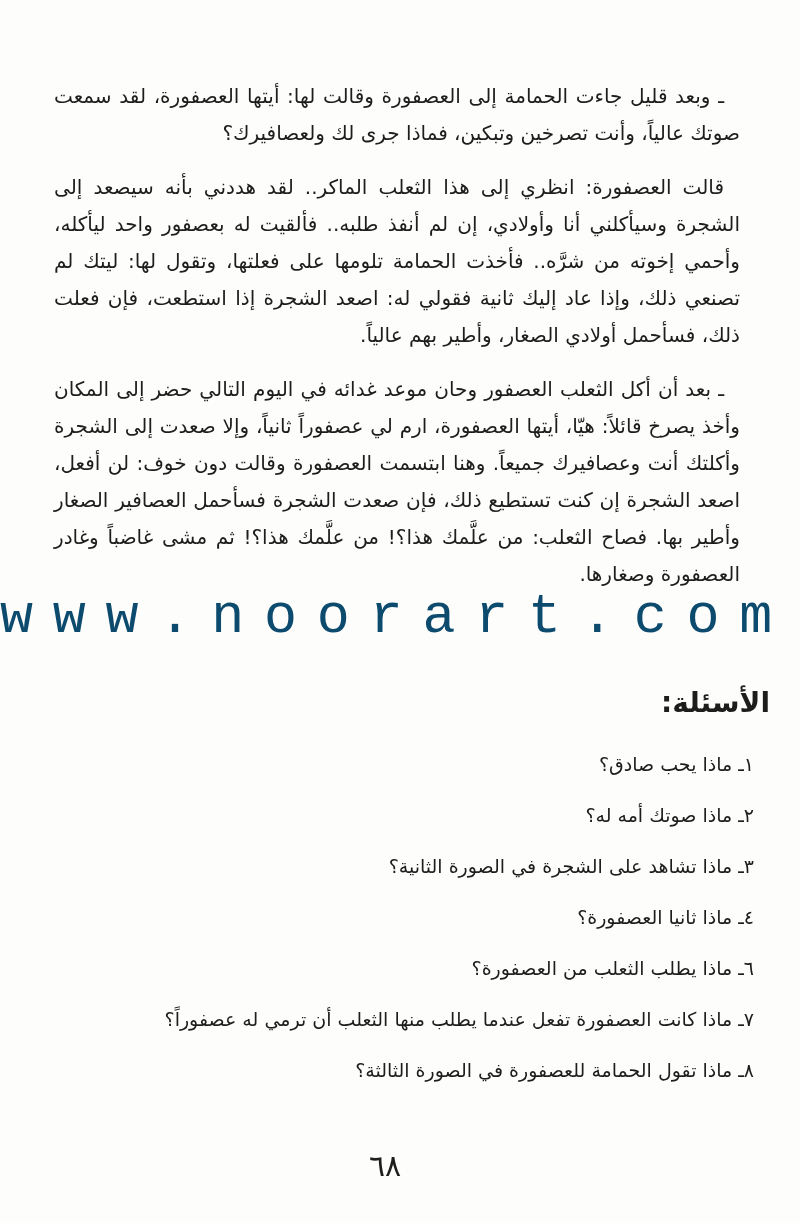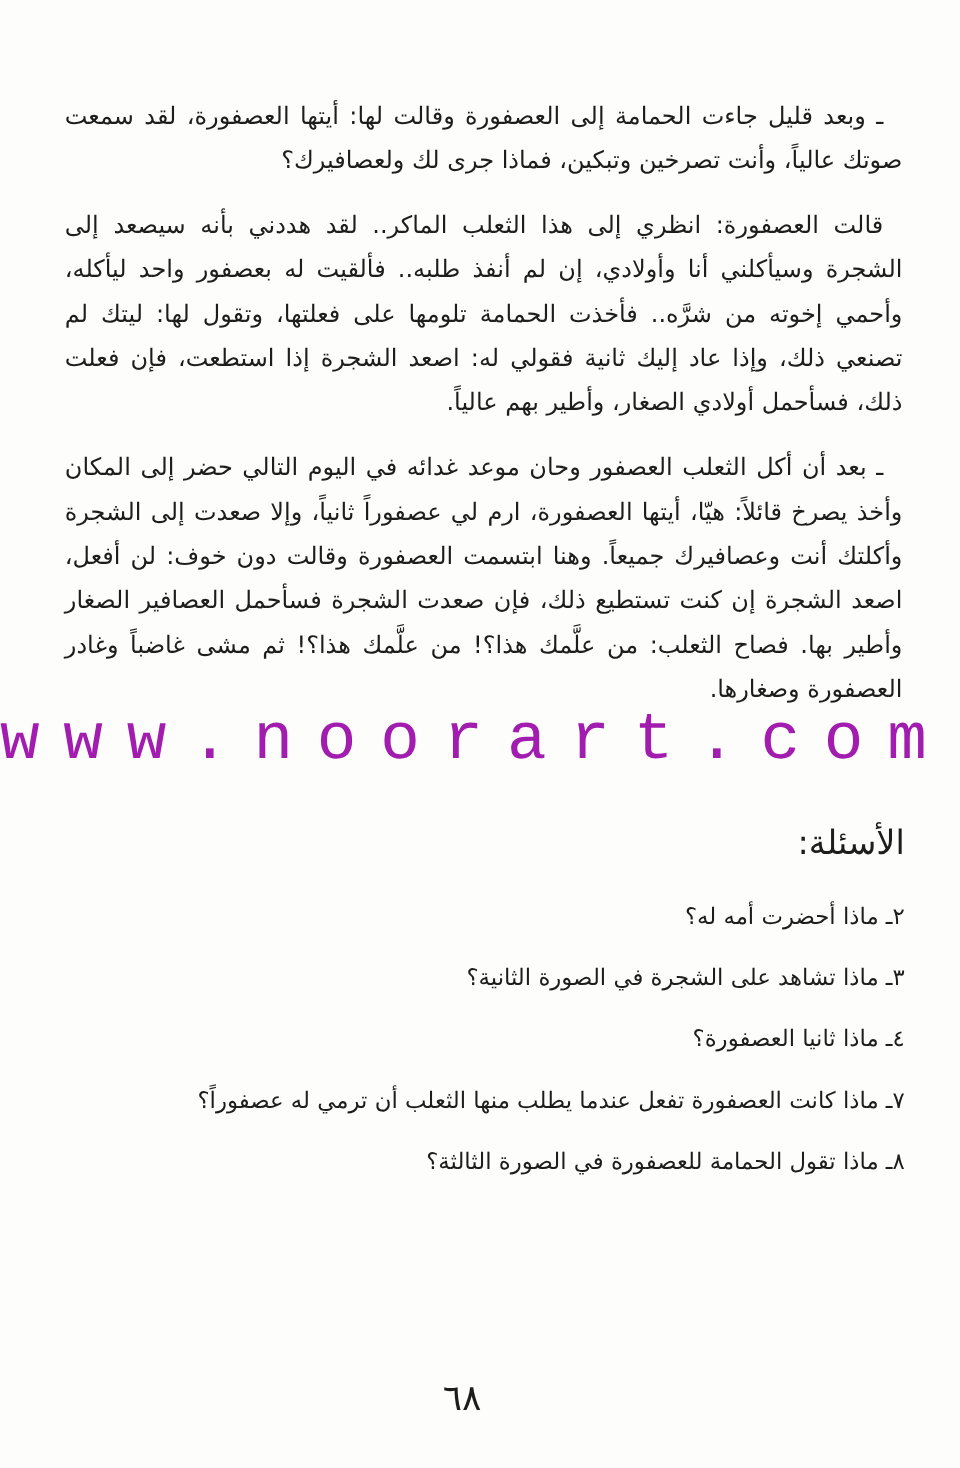--- a/index.html
+++ b/index.html
@@ -25,50 +25,50 @@
   .story {
     position: absolute;
     top: 78px;
     right: 44px;
     left: 54px;
     direction: rtl;
     text-align: justify;
     z-index: 2;
   }
   .story p {
-    margin: 0 4px 17px 0;
+    margin: 0 16px 17px 0;
     font-size: 20px;
     line-height: 37px;
     text-indent: 16px;
     letter-spacing: 0;
   }
   
   .watermark {
     position: absolute;
     top: 586px;
     left: 0;
     width: 687px;
     z-index: 1;
     direction: ltr;
     text-align: center;
     white-space: nowrap;
     font-family: "Liberation Mono", "DejaVu Sans Mono", monospace;
     font-size: 55px;
     letter-spacing: 0.36em;
-    color: #a21caf;
+    color: #0c4a6e;
     user-select: none;
   }
   
   .questions-heading {
     position: absolute;
     top: 686px;
-    right: 46px;
+    right: 30px;
     direction: rtl;
     font-size: 28px;
-    font-weight: normal;
+    font-weight: bold;
     z-index: 2;
   }
   .questions {
     position: absolute;
     top: 752px;
     right: 46px;
     left: 40px;
     direction: rtl;
     z-index: 2;
   }
@@ -100,22 +100,24 @@
 
   <div class="story">
     <p>ـ وبعد قليل جاءت الحمامة إلى العصفورة وقالت لها: أيتها العصفورة، لقد سمعت صوتك عالياً، وأنت تصرخين وتبكين، فماذا جرى لك ولعصافيرك؟</p>
     <p>قالت العصفورة: انظري إلى هذا الثعلب الماكر.. لقد هددني بأنه سيصعد إلى الشجرة وسيأكلني أنا وأولادي، إن لم أنفذ طلبه.. فألقيت له بعصفور واحد ليأكله، وأحمي إخوته من شرَّه.. فأخذت الحمامة تلومها على فعلتها، وتقول لها: ليتك لم تصنعي ذلك، وإذا عاد إليك ثانية فقولي له: اصعد الشجرة إذا استطعت، فإن فعلت ذلك، فسأحمل أولادي الصغار، وأطير بهم عالياً.</p>
     <p>ـ بعد أن أكل الثعلب العصفور وحان موعد غدائه في اليوم التالي حضر إلى المكان وأخذ يصرخ قائلاً: هيّا، أيتها العصفورة، ارم لي عصفوراً ثانياً، وإلا صعدت إلى الشجرة وأكلتك أنت وعصافيرك جميعاً. وهنا ابتسمت العصفورة وقالت دون خوف: لن أفعل، اصعد الشجرة إن كنت تستطيع ذلك، فإن صعدت الشجرة فسأحمل العصافير الصغار وأطير بها. فصاح الثعلب: من علَّمك هذا؟! من علَّمك هذا؟! ثم مشى غاضباً وغادر العصفورة وصغارها.</p>
   </div>
 
   <div class="questions-heading">الأسئلة:</div>
 
   <div class="questions">
-    <div class="question">٢ـ ماذا أحضرت أمه له؟</div>
+    <div class="question">١ـ ماذا يحب صادق؟</div>
+    <div class="question">٢ـ ماذا صوتك أمه له؟</div>
     <div class="question">٣ـ ماذا تشاهد على الشجرة في الصورة الثانية؟</div>
     <div class="question">٤ـ ماذا ثانيا العصفورة؟</div>
+    <div class="question">٦ـ ماذا يطلب الثعلب من العصفورة؟</div>
     <div class="question">٧ـ ماذا كانت العصفورة تفعل عندما يطلب منها الثعلب أن ترمي له عصفوراً؟</div>
     <div class="question">٨ـ ماذا تقول الحمامة للعصفورة في الصورة الثالثة؟</div>
   </div>
 
   <div class="page-number">٦٨</div>
 
 </div>
 
 </body></html>

